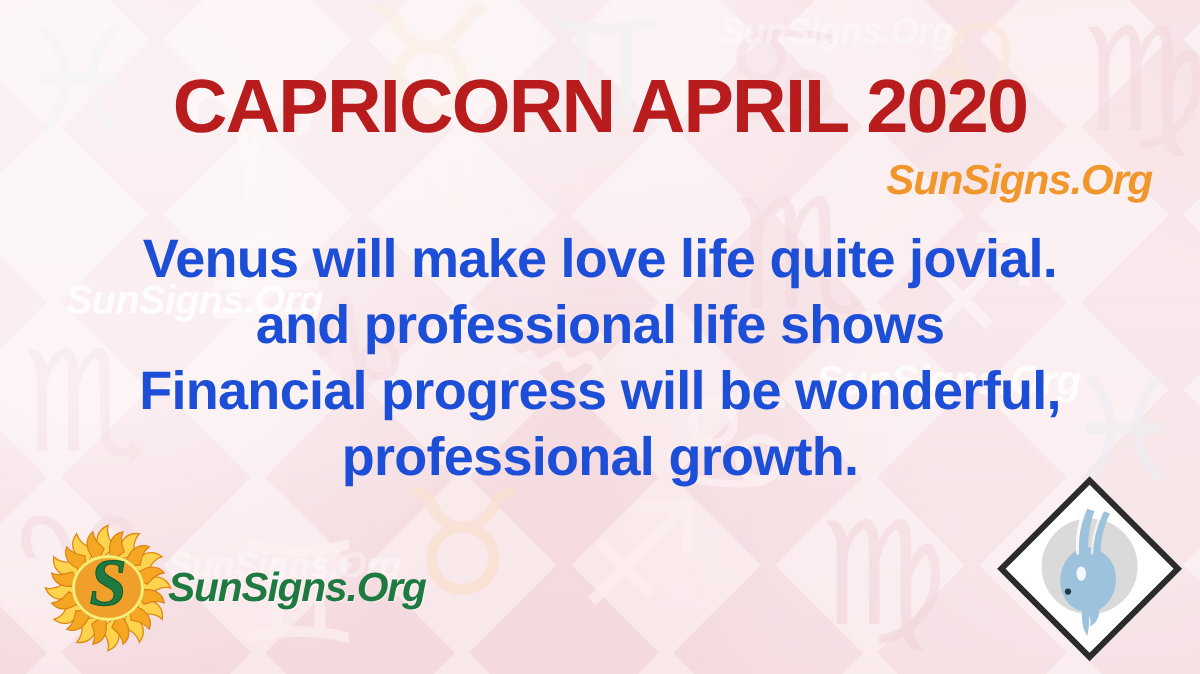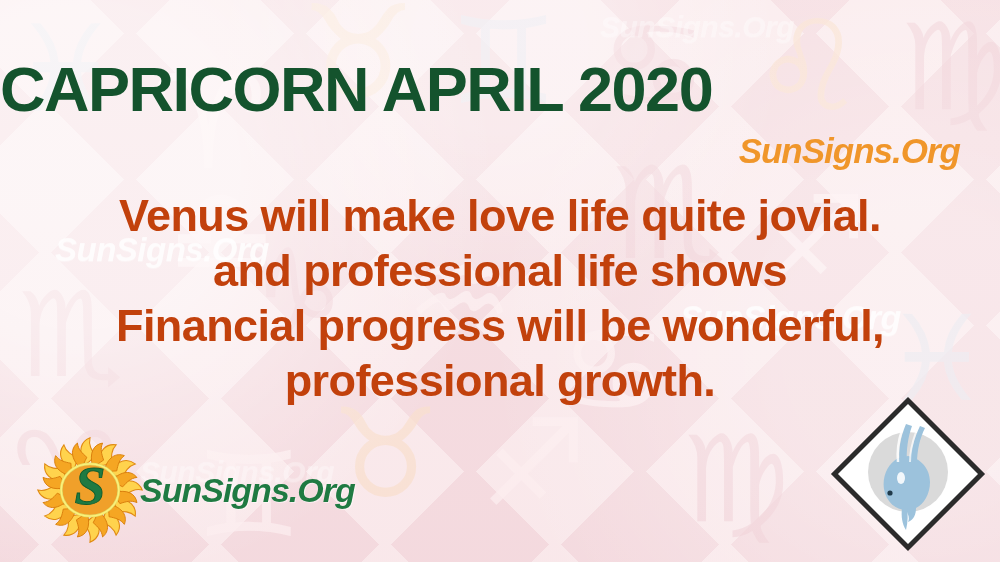--- a/index.html
+++ b/index.html
@@ -78,37 +78,38 @@
     font-size: 35px;
     letter-spacing: -1px;
   }
 
   
   .title {
     position: absolute;
     left: 0;
     right: 0;
     top: 58px;
-    color: #14532d;
+    text-align: center;
+    color: #b91c1c;
     font-size: 63px;
     font-weight: bold;
     letter-spacing: -1.5px;
     line-height: 1;
     white-space: nowrap;
     font-family: "Liberation Sans", sans-serif;
   }
 
   
   .body-text {
     position: absolute;
     left: 18px;
     right: 18px;
     top: 188px;
     text-align: center;
-    color: #c2410c;
+    color: #1d4ed8;
     font-size: 45px;
     font-weight: bold;
     line-height: 55px;
     letter-spacing: -.6px;
     font-family: "Liberation Sans", sans-serif;
   }
   .body-text .line { display: block; white-space: nowrap; }
 
   
   .brand {

